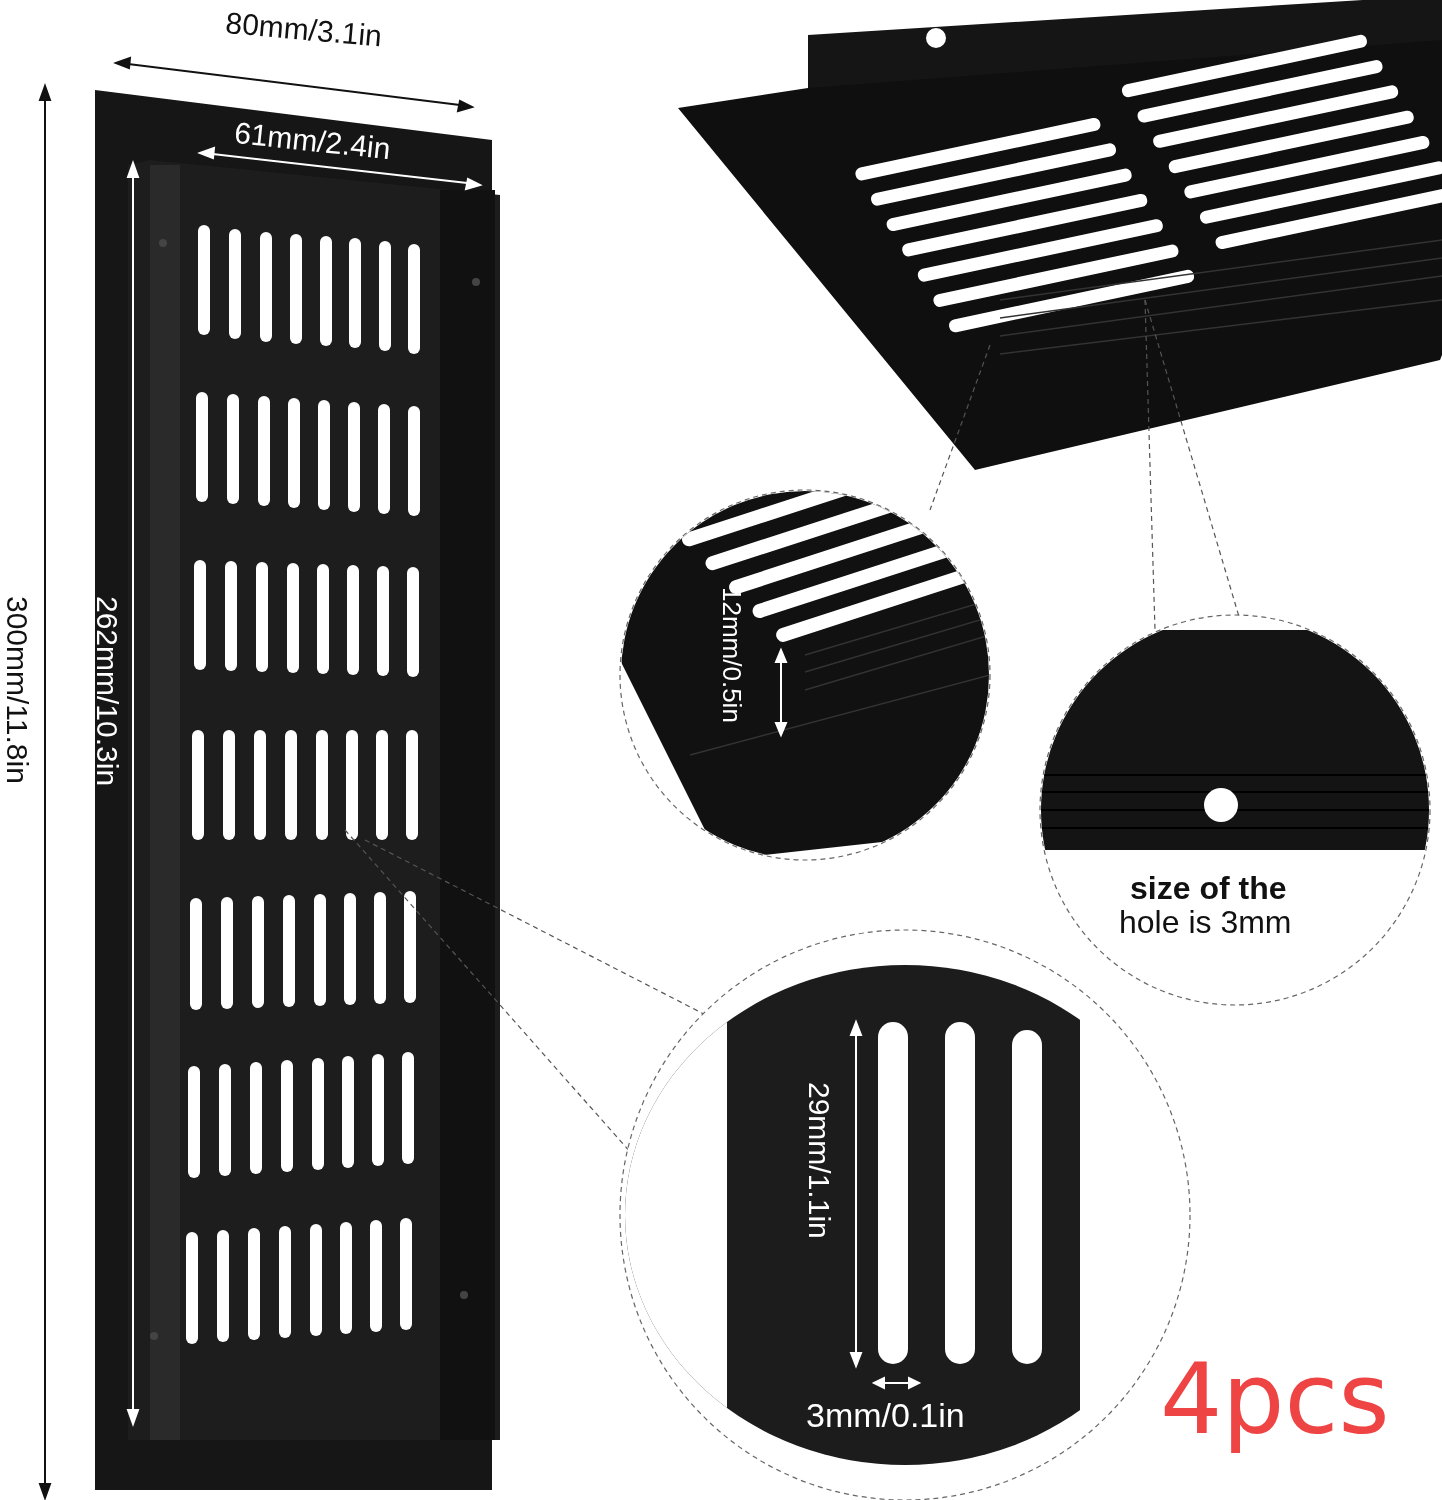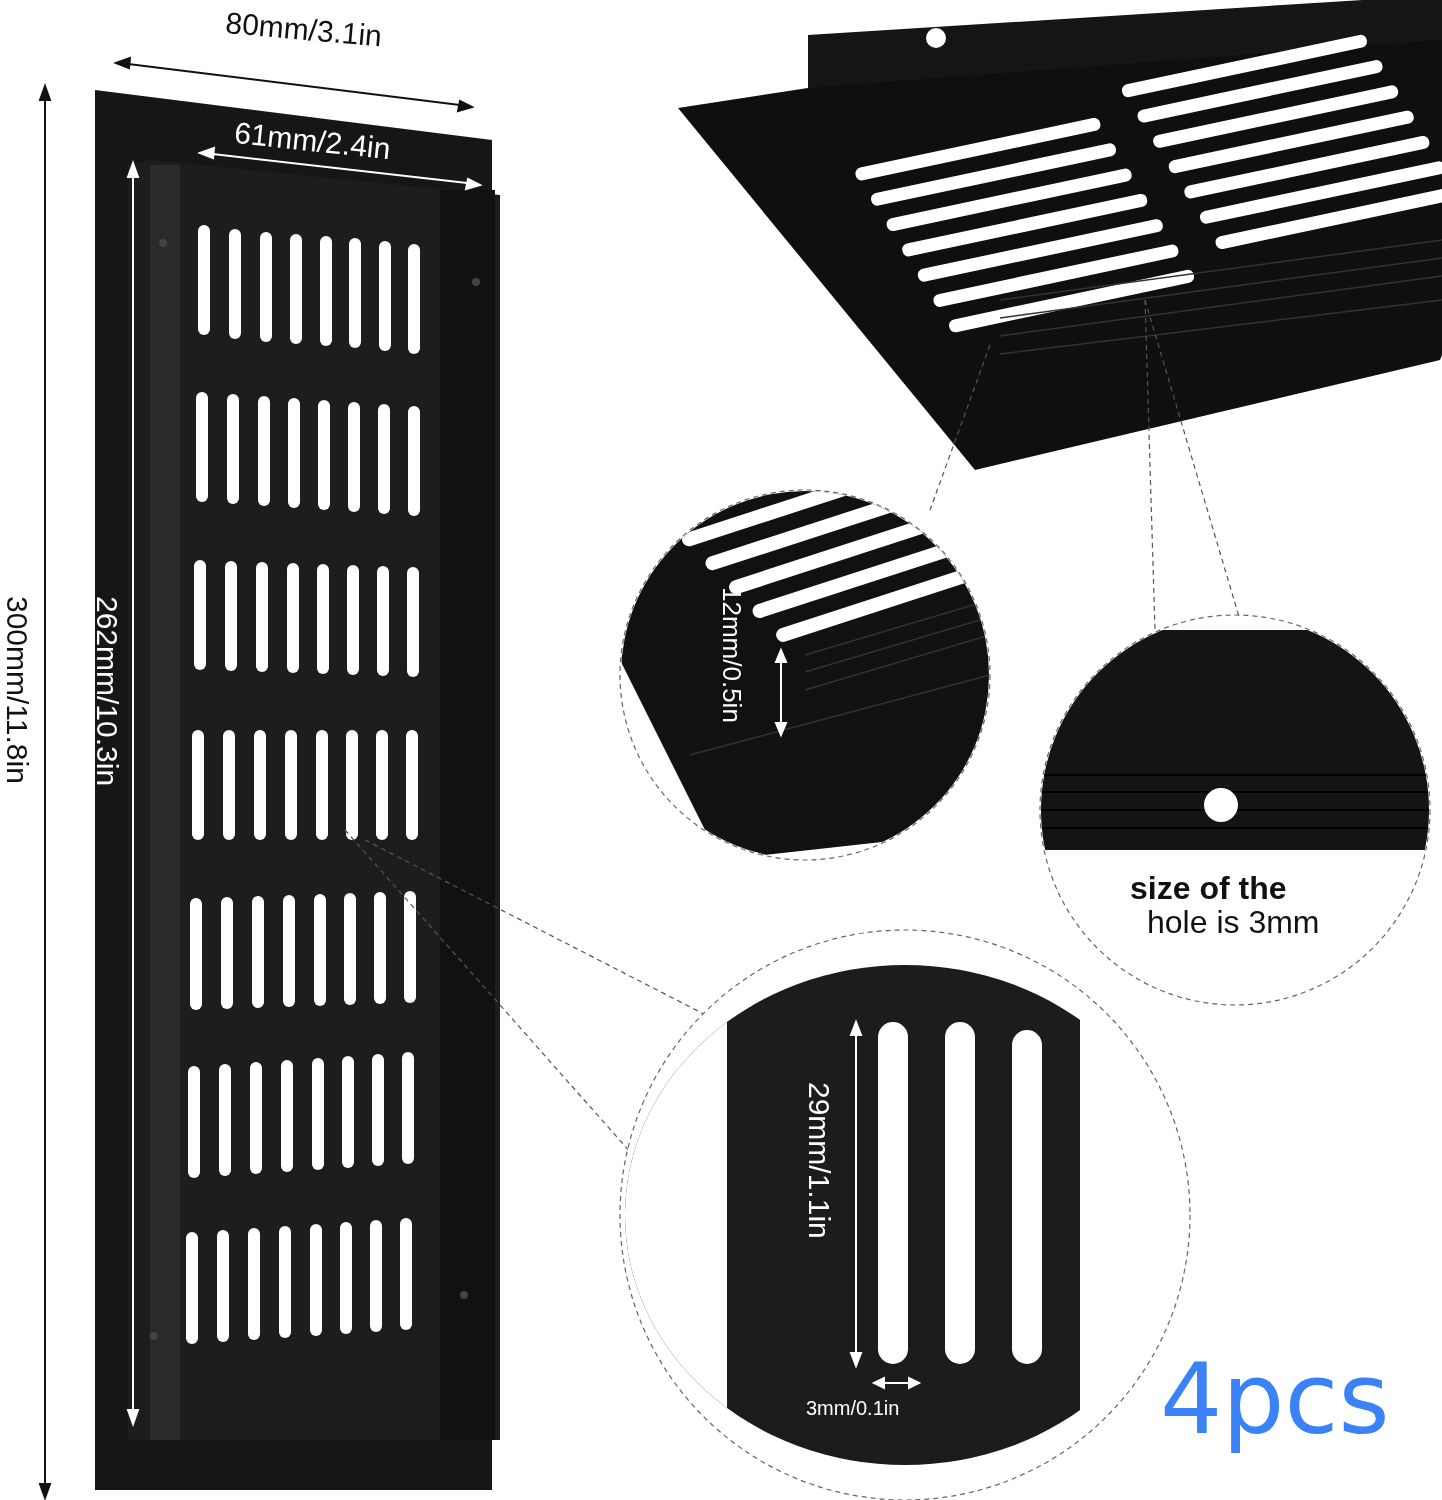--- a/index.html
+++ b/index.html
@@ -2,21 +2,21 @@
 <html><head>
 <meta charset="utf-8">
 <style>
   html,body{margin:0;padding:0;background:#fff;}
   body{width:1442px;height:1500px;position:relative;overflow:hidden;font-family:"Liberation Sans",sans-serif;}
   svg{position:absolute;left:0;top:0;}
   .lbl{position:absolute;white-space:nowrap;line-height:1;}
   .dark{color:#111;}
   .light{color:#fff;}
   .rot90{transform-origin:left top;transform:rotate(90deg);}
-  .pcs{font-family:"DejaVu Sans",sans-serif;font-size:98px;color:#3b82f6;}
+  .pcs{font-family:"DejaVu Sans",sans-serif;font-size:98px;color:#ef4444;}
 </style>
 </head>
 <body>
 
 <svg width="1442" height="1500">
 
   <polygon points="95,90 492,140 492,1490 95,1490" fill="#161616"></polygon>
 
   <polygon points="128,165 150,160 500,195 500,1440 128,1440" fill="#1d1d1d"></polygon>
   <rect x="150" y="165" width="30" height="1275" fill="#2a2a2a"></rect>
@@ -212,16 +212,16 @@
     </g>
   </g>
 </svg>
 
 <div class="lbl dark" style="left:227px;top:8px;font-size:30px;transform:rotate(5deg);transform-origin:left top;">80mm/3.1in</div>
 <div class="lbl light" style="left:236px;top:118px;font-size:30px;transform:rotate(6deg);transform-origin:left top;">61mm/2.4in</div>
 <div class="lbl dark rot90" style="left:32px;top:596px;font-size:30px;">300mm/11.8in</div>
 <div class="lbl light rot90" style="left:122px;top:596px;font-size:30px;">262mm/10.3in</div>
 <div class="lbl light rot90" style="left:745px;top:587px;font-size:26px;">12mm/0.5in</div>
 <div class="lbl dark" style="left:1130px;top:872px;font-size:32px;font-weight:bold;">size of the</div>
-<div class="lbl dark" style="left:1119px;top:906px;font-size:32px;margin-left:28px;">hole is 3mm</div>
+<div class="lbl dark" style="left:1119px;top:906px;font-size:32px;">hole is 3mm</div>
 <div class="lbl light rot90" style="left:834px;top:1082px;font-size:30px;">29mm/1.1in</div>
-<div class="lbl light" style="left:806px;top:1398px;font-size:20px;">3mm/0.1in</div>
+<div class="lbl light" style="left:806px;top:1398px;font-size:34px;">3mm/0.1in</div>
 <div class="lbl pcs" style="left:1160px;top:1350px;">4pcs</div>
 
 </body></html>

